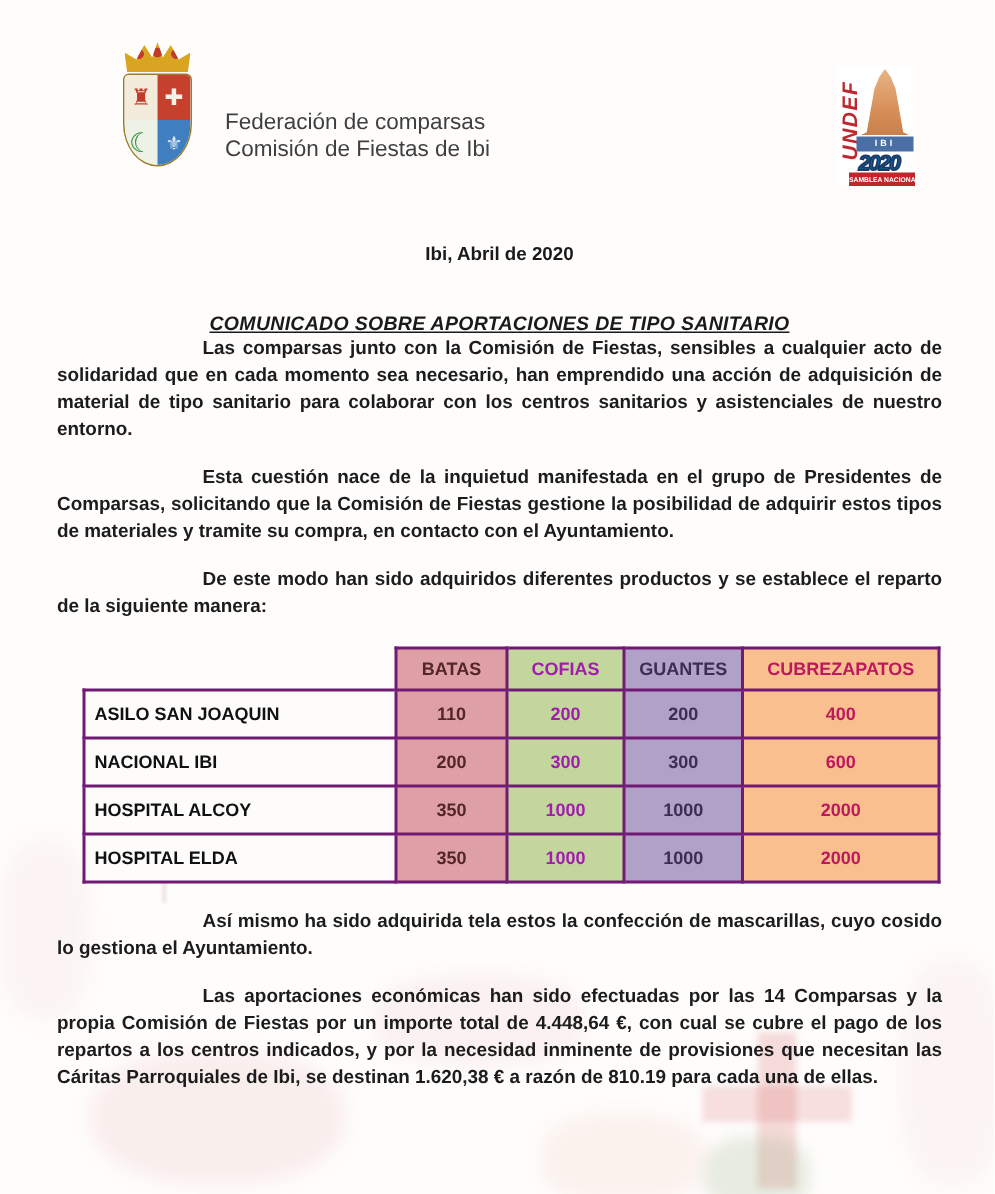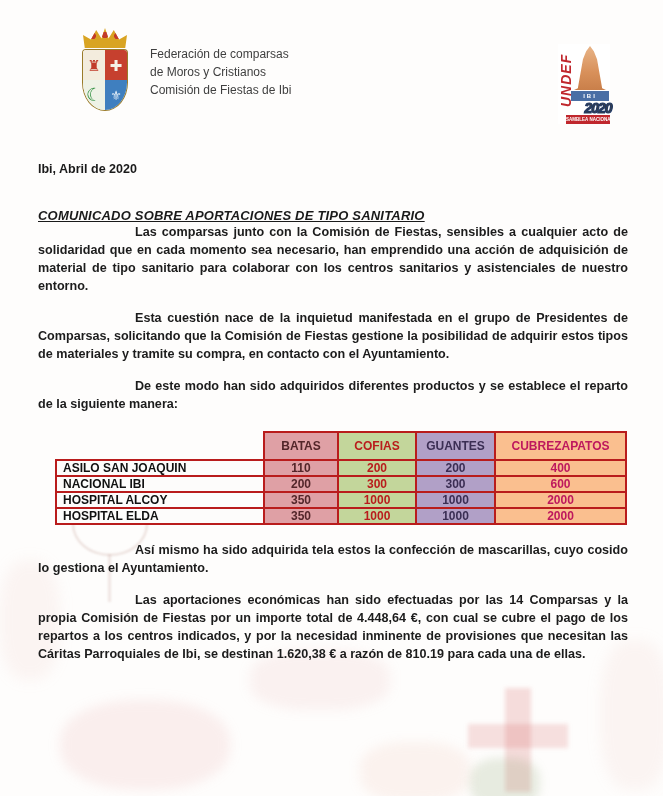--- a/index.html
+++ b/index.html
@@ -57,73 +57,73 @@
     border-radius: 4px 4px 50% 50% / 4px 4px 46% 46%;
     overflow: hidden;
     display: grid; grid-template-columns: 1fr 1fr; grid-template-rows: 1fr 1fr;
   }
   .q { display: flex; align-items: center; justify-content: center; font-size: 15px; line-height: 1; }
   .q1 { background: #f3ecdd; color: #c23b2a; }
   .q2 { background: #c6402e; color: #f5f1e6; }
   .q3 { background: #eef2e6; color: #2f8f3f; font-size: 18px; }
   .q4 { background: #3f7fbf; color: #dce9f5; font-size: 13px; }
 
-  .org-lines { margin-top: 17px; font-size: 12px; line-height: 18px; color: #3f3f3f; }
+  .org-lines { margin-top: 45px; font-size: 15px; line-height: 18px; color: #3f3f3f; }
 
   
   .undef { position: relative; width: 52px; height: 80px; margin-top: 16px; margin-right: 18px; background: #fff; }
   .undef-vertical {
     position: absolute; left: 0; top: 0; height: 72px; width: 14px;
     writing-mode: vertical-rl; transform: rotate(180deg);
     color: #c0272d; font-weight: bold; font-style: italic;
     font-size: 14px; letter-spacing: 1px; text-align: center;
   }
   .undef-statue {
     position: absolute; left: 16px; top: 2px; width: 32px; height: 44px;
     background: linear-gradient(180deg, #e8b487 0%, #d8905a 60%, #c97f4a 100%);
     clip-path: polygon(50% 0%, 62% 12%, 72% 30%, 88% 96%, 100% 100%, 0% 100%, 12% 96%, 28% 30%, 38% 12%);
   }
   .undef-ibi {
     position: absolute; left: 13px; top: 47px; width: 38px; height: 10px;
     background: #4a6fa5; color: #ffffff; font-size: 6px; font-weight: bold;
     display: flex; align-items: center; justify-content: center; letter-spacing: 2px;
   }
   .undef-year {
-    position: absolute; left: 20px; top: 56px; width: 40px; text-align: center;
+    position: absolute; left: 8px; top: 56px; width: 40px; text-align: center;
     font-size: 14px; font-weight: bold; font-style: italic;
-    color: #404040; -webkit-text-stroke: 1.2px #1f3864; letter-spacing: -1px;
+    color: #0369a1; -webkit-text-stroke: 1.2px #1f3864; letter-spacing: -1px;
   }
   .undef-banner {
     position: absolute; left: 8px; top: 71px; width: 44px; height: 9px;
     background: #c0272d; color: #ffffff; font-size: 4.5px; font-weight: bold;
     display: flex; align-items: center; justify-content: center; white-space: nowrap; overflow: hidden;
   }
 
   
-  .date-line { margin-top: 38px; text-align: left; font-weight: bold; font-size: 12.5px; }
+  .date-line { margin-top: 38px; text-align: center; font-weight: bold; font-size: 12.5px; }
   .doc-title {
-    margin-top: 32px; text-align: left;
+    margin-top: 32px; text-align: center;
     font-weight: bold; font-style: italic; text-decoration: underline;
     font-size: 13px; letter-spacing: 0.2px;
   }
   .body-text { }
   .para {
     font-weight: bold; font-size: 12.6px; line-height: 18px;
     text-align: justify; text-indent: 97px; margin-bottom: 14px; color: #1c1c1c;
   }
 
   
   .dist-table { border-collapse: collapse; margin: 18px 0 16px 17px; }
-  .dist-table td, .dist-table th { border: 2px solid #b91c1c; font-size: 12px; font-weight: bold; text-align: center; }
+  .dist-table td, .dist-table th { border: 2px solid #701a75; font-size: 12px; font-weight: bold; text-align: center; }
   .dist-table th.spacer { border: none; background: transparent; }
   .dist-table th { height: 28px; }
-  .dist-table td { height: 16px; }
+  .dist-table td { height: 32px; }
   .col-label { width: 208px; text-align: left !important; padding-left: 6px; background: #fdfcfb; color: #111; }
   .col-batas  { width: 74px;  background: #dfa0a5; color: #53262a; }
-  .col-cofias { width: 78px;  background: #c3d69b; color: #b91c1c; }
+  .col-cofias { width: 78px;  background: #c3d69b; color: #a21caf; }
   .col-guantes{ width: 79px;  background: #b1a0c7; color: #3b2e54; margin-left: 44px; }
   .col-cubre  { width: 131px; background: #fabf8f; color: #be185d; }
 </style>
 </head>
 <body>
 
 <div class="page">
 
   <div class="wm wm-globe"></div>
   <div class="wm wm-blob1"></div>
@@ -143,21 +143,20 @@
           <div class="crown"></div>
           <div class="shield">
             <div class="q q1">♜</div>
             <div class="q q2">✚</div>
             <div class="q q3">☾</div>
             <div class="q q4">⚜</div>
           </div>
         </div>
         <div class="org-lines">
           <div>Federación de comparsas</div>
-          <div>de Moros y Cristianos</div>
           <div>Comisión de Fiestas de Ibi</div>
         </div>
       </div>
 
       <div class="undef">
         <div class="undef-vertical">UNDEF</div>
         <div class="undef-statue"></div>
         <div class="undef-ibi">IBI</div>
         <div class="undef-year">2020</div>
         <div class="undef-banner">ASAMBLEA NACIONAL</div>

